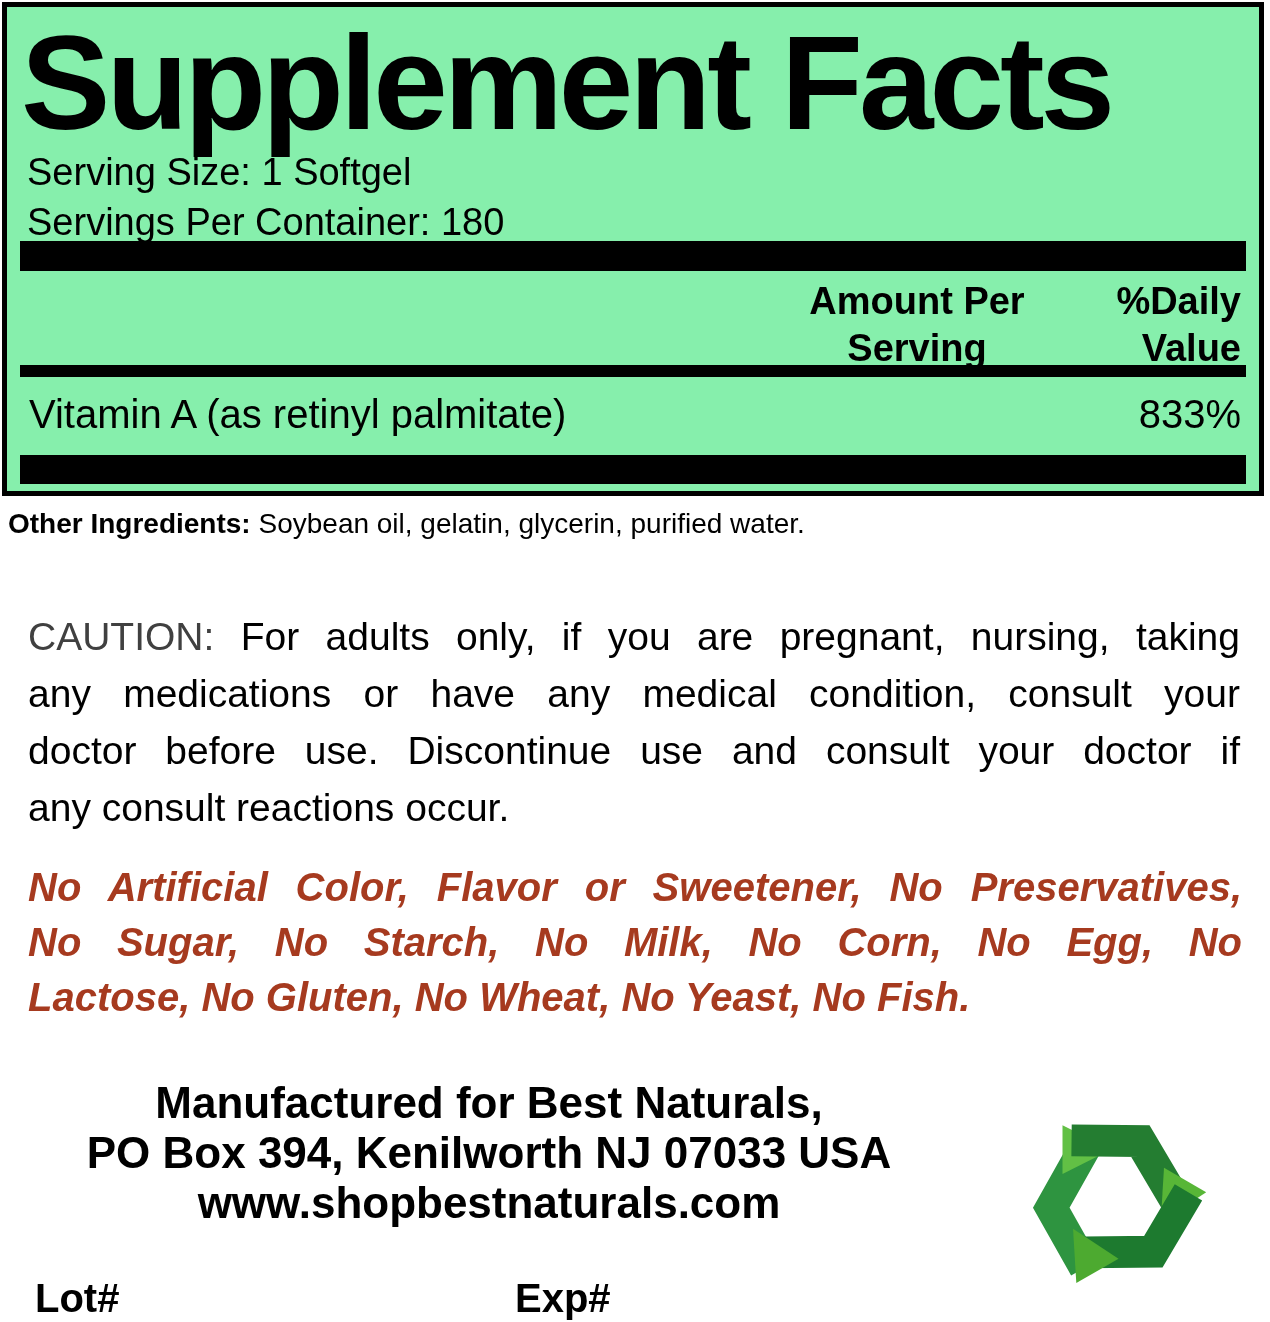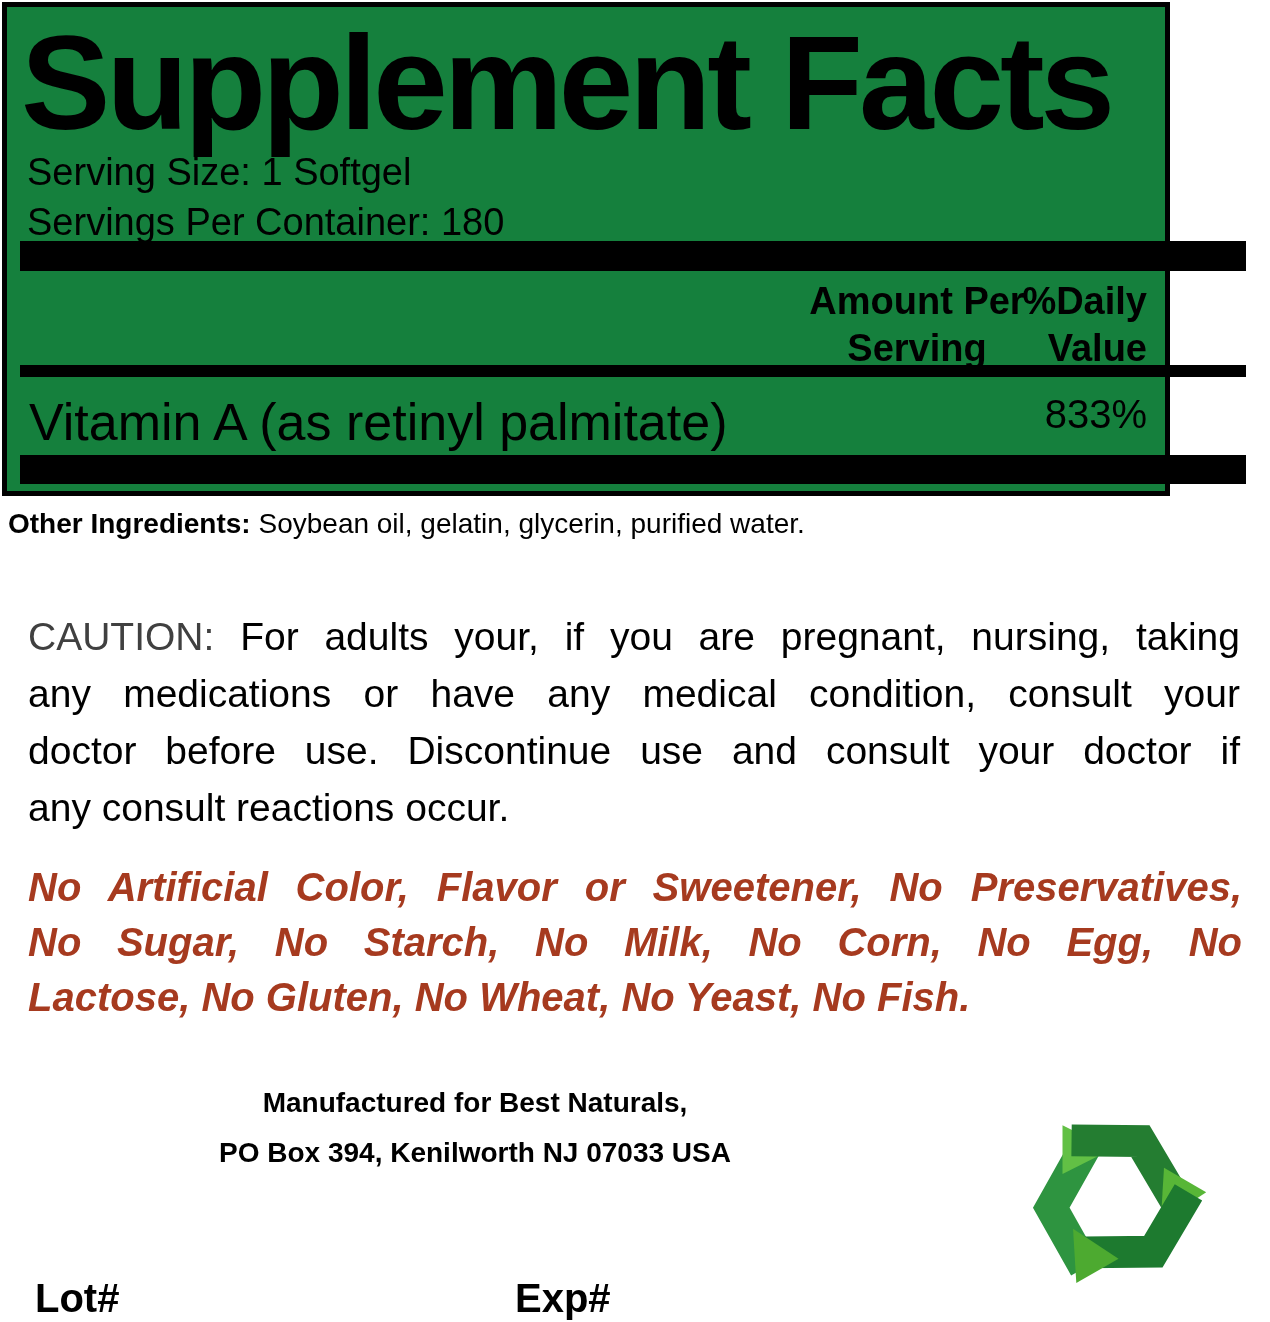--- a/index.html
+++ b/index.html
@@ -10,23 +10,23 @@
     width: 1270px;
     height: 1322px;
     background: #fff;
     overflow: hidden;
   }
 
   
   .facts-box {
     position: absolute;
     left: 2px; top: 2px;
-    width: 1168px; height: 494px;
+    width: 1262px; height: 494px;
     border: 5px solid #000;
-    background: #15803d;
+    background: #86efac;
   }
   .facts-title {
     position: absolute;
     top: 6px; left: 14px;
     font-size: 134px;
     font-weight: 700;
     letter-spacing: -4px;
     line-height: 1.05;
     white-space: nowrap;
   }
@@ -59,21 +59,21 @@
     position: absolute;
     top: 271px; right: 18px;
     width: 150px;
     font-size: 38px; font-weight: 700;
     line-height: 47px;
     text-align: right;
   }
   .nutrient-name {
     position: absolute;
     top: 385px; left: 22px;
-    font-size: 52px;
+    font-size: 40px;
   }
   .nutrient-amount {
     position: absolute;
     top: 385px; right: 180px;
     font-size: 40px;
   }
   .nutrient-dv {
     position: absolute;
     top: 385px; right: 18px;
     font-size: 40px;
@@ -110,23 +110,23 @@
     font-style: italic;
     line-height: 55px;
     color: #A63A1F;
   }
   .claims .just-line { text-align: justify; text-align-last: justify; }
   .claims .last-line { text-align-last: left; }
 
   
   .footer-block {
     position: absolute;
-    top: 1078px; left: 0;
+    top: 1078px; left: 14px;
     width: 950px;
-    font-size: 28px;
+    font-size: 44px;
     font-weight: 700;
     line-height: 50px;
     text-align: center;
   }
   .lot-label {
     position: absolute;
     top: 1276px; left: 35px;
     font-size: 40px; font-weight: 700;
   }
   .exp-label {
@@ -163,36 +163,37 @@
 
     <div class="bar bar-thick-bottom"></div>
   </div>
 
   <div class="other-ingredients">
     <span class="oi-label">Other Ingredients:</span><span> Soybean oil, gelatin, glycerin, purified water.</span>
   </div>
 
   <div class="caution">
     <div class="just-line">
-      <span class="caution-label">CAUTION:</span><span> For adults your, if you are pregnant, nursing, taking</span>
+      <span class="caution-label">CAUTION:</span><span> For adults only, if you are pregnant, nursing, taking</span>
     </div>
     <div class="just-line">any medications or have any medical condition, consult your</div>
     <div class="just-line">doctor before use. Discontinue use and consult your doctor if</div>
     <div class="last-line">any consult reactions occur.</div>
   </div>
 
   <div class="claims">
     <div class="just-line">No Artificial Color, Flavor or Sweetener, No Preservatives,</div>
     <div class="just-line">No Sugar, No Starch, No Milk, No Corn, No Egg, No</div>
     <div class="last-line">Lactose, No Gluten, No Wheat, No Yeast, No Fish.</div>
   </div>
 
   <div class="footer-block">
     <div>Manufactured for Best Naturals,</div>
     <div>PO Box 394, Kenilworth NJ 07033 USA</div>
+    <div>www.shopbestnaturals.com</div>
   </div>
 
   <div class="lot-label">Lot#</div>
   <div class="exp-label">Exp#</div>
 
   <div class="recycle-wrap">
     <svg viewBox="0 0 120 120" width="240" height="225" aria-hidden="true">
       <g transform="translate(60,63)">
         <g>
           <path d="M -16 36 L -34 4 L -16 -28" stroke="#2e9440" stroke-width="17" fill="none"></path>

